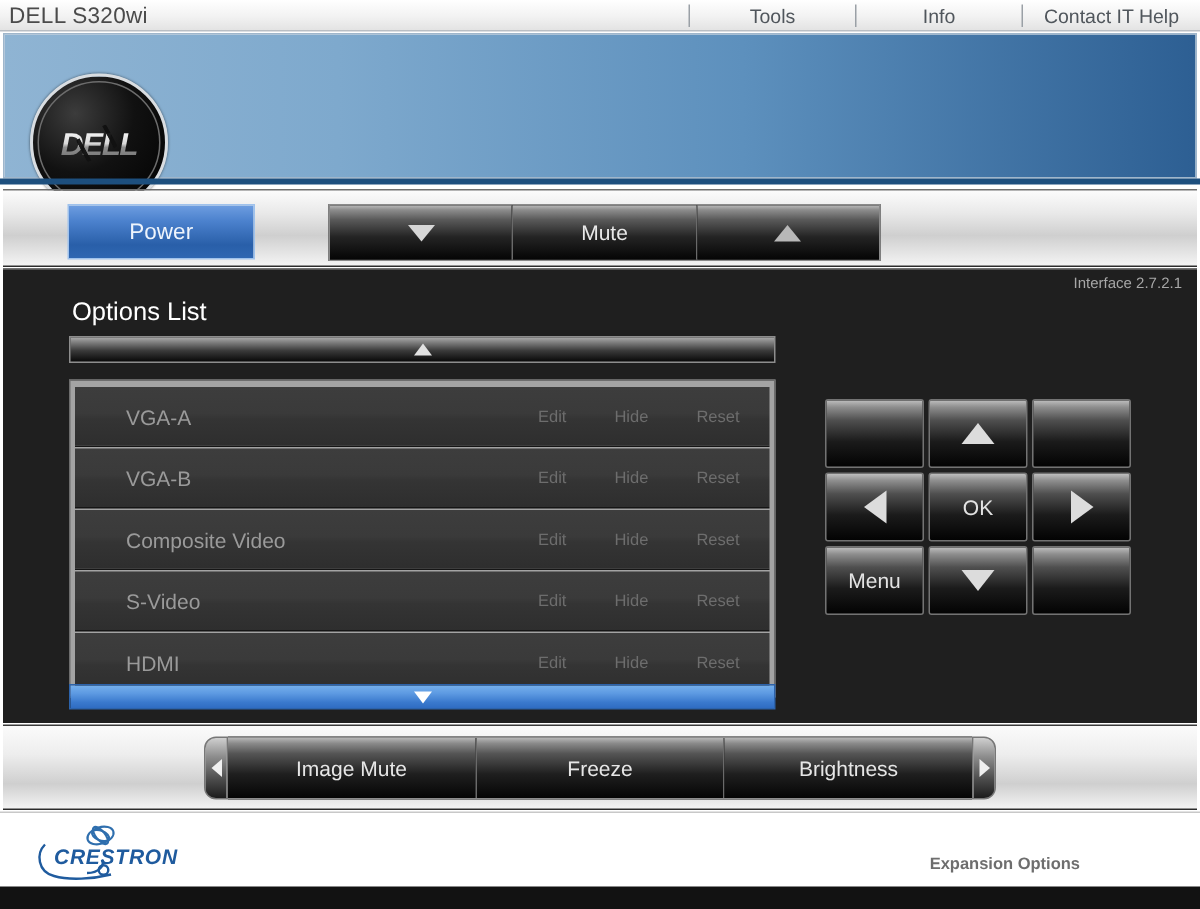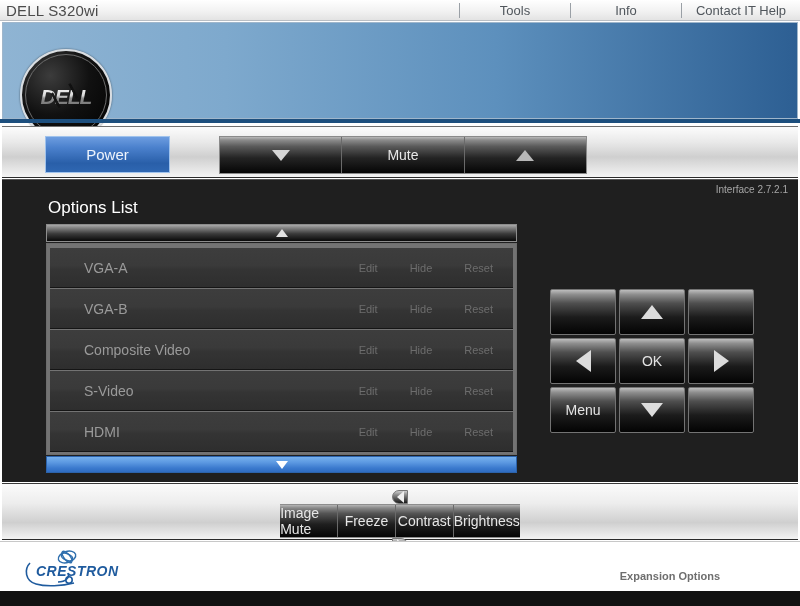--- a/index.html
+++ b/index.html
@@ -61,49 +61,49 @@
   .main{position:absolute;left:2px;top:179px;width:796px;height:303px;
       background:#1f1f1f;border-top:1px solid #555;box-sizing:border-box;}
   .iface{position:absolute;right:10px;top:4px;font-size:10px;color:#a7a7a7;}
   .sources-title{position:absolute;left:48px;top:198px;font-size:17px;color:#ffffff;}
 
   .list-wrap{position:absolute;left:46px;top:224px;width:471px;height:249px;}
   .scroll-up{position:absolute;left:0;top:0;width:471px;height:18px;
       background:linear-gradient(to bottom,#a9a9a9 0%,#7b7b7b 22%,#3a3a3a 55%,#090909 100%);
       border:1px solid #8d8d8d;box-sizing:border-box;display:flex;align-items:center;justify-content:center;}
   .scroll-up .tri-up{border-left:6px solid transparent;border-right:6px solid transparent;border-bottom:8px solid #e2e2e2;}
-  .list-box{position:absolute;left:0;top:19px;width:471px;height:212px;
-      background:#737373;border:1px solid #6d6d6d;box-sizing:border-box;padding:4px 3px;}
+  .list-box{position:absolute;left:0;top:29px;width:471px;height:212px;
+      background:#a3a3a3;border:1px solid #6d6d6d;box-sizing:border-box;padding:4px 3px;}
   .row{position:relative;height:40px;margin:0 0 1px 0;
       background:linear-gradient(to bottom,#3d3d3d 0%,#3a3a3a 45%,#343434 55%,#2e2e2e 100%);
       border-bottom:1px solid #151515;display:flex;align-items:center;box-sizing:border-box;}
   .row .rname{position:absolute;left:34px;font-size:14px;color:#9a9a9a;}
   .row .acts{position:absolute;right:20px;display:flex;gap:18px;}
   .row .acts span{font-size:11px;color:#6d6d6d;padding-left:14px;}
   .scroll-down{position:absolute;left:0;top:232px;width:471px;height:17px;
       background:linear-gradient(to bottom,#76b0ec 0%,#5d9ae2 35%,#3a79cd 75%,#2f6cc2 100%);
       border:1px solid #2c63ab;box-sizing:border-box;display:flex;align-items:center;justify-content:center;}
   .scroll-down .tri-down{border-left:6px solid transparent;border-right:6px solid transparent;border-top:8px solid #ffffff;}
 
   
-  .dpad{position:absolute;left:550px;top:289px;width:208px;height:150px;
+  .dpad{position:absolute;left:550px;top:266px;width:208px;height:150px;
         display:grid;grid-template-columns:repeat(3,66px);grid-template-rows:repeat(3,46px);gap:3px;}
   .dpad .k{background:linear-gradient(to bottom,#bdbdbd 0%,#8e8e8e 10%,#4f4f4f 30%,#1b1b1b 62%,#030303 100%);
        border:1px solid #737373;border-radius:2px;box-sizing:border-box;
        display:flex;align-items:center;justify-content:center;color:#e3e3e3;font-size:14px;}
   .dpad .tri-left{border-top:11px solid transparent;border-bottom:11px solid transparent;border-right:15px solid #dcdcdc;}
   .dpad .tri-right{border-top:11px solid transparent;border-bottom:11px solid transparent;border-left:15px solid #dcdcdc;}
   .dpad .tri-up{border-left:11px solid transparent;border-right:11px solid transparent;border-bottom:14px solid #dcdcdc;}
   .dpad .tri-down{border-left:11px solid transparent;border-right:11px solid transparent;border-top:14px solid #dcdcdc;}
 
   
   .toolstrip{position:absolute;left:2px;top:483px;width:796px;height:57px;
       background:linear-gradient(to bottom,#fbfbfb 0%,#ededed 35%,#cfcfcf 70%,#f3f3f3 100%);
       border-top:1px solid #3a3a3a;border-bottom:1px solid #2b2b2b;box-sizing:border-box;}
-  .tabrow{position:absolute;left:136px;top:490px;width:528px;height:44px;display:flex;align-items:center;flex-direction:column;}
+  .tabrow{position:absolute;left:136px;top:490px;width:528px;height:44px;display:flex;align-items:center;}
   .arrow-tab{width:16px;height:42px;background:linear-gradient(to bottom,#cfcfcf,#8f8f8f 30%,#4a4a4a 70%,#1c1c1c);
       border:1px solid #777;box-sizing:border-box;display:flex;align-items:center;justify-content:center;
       position:relative;}
   .arrow-tab.left{border-radius:8px 0 0 8px;}
   .arrow-tab.right{border-radius:0 8px 8px 0;}
   .arrow-tab .tri-left{border-top:6px solid transparent;border-bottom:6px solid transparent;border-right:7px solid #f0f0f0;}
   .arrow-tab .tri-right{border-top:6px solid transparent;border-bottom:6px solid transparent;border-left:7px solid #f0f0f0;}
   .tabs{flex:1;height:42px;display:flex;border-top:1px solid #8d8d8d;border-bottom:1px solid #8d8d8d;box-sizing:border-box;background:#000;}
   .tabs .tb{flex:1 1 0;display:flex;align-items:center;justify-content:center;color:#e6e6e6;font-size:14px;
       background:linear-gradient(to bottom,#b6b6b6 0%,#8a8a8a 9%,#555 26%,#1f1f1f 60%,#050505 100%);
@@ -243,21 +243,20 @@
   </div>
 
   <div class="toolstrip"></div>
   <div class="tabrow">
     <div class="arrow-tab left">
       <span class="tri tri-left"></span>
     </div>
     <div class="tabs">
       <div class="tb">Image Mute</div>
       <div class="tb">Freeze</div>
-      <div class="tb">Contrast</div>
       <div class="tb">Brightness</div>
     </div>
     <div class="arrow-tab right">
       <span class="tri tri-right"></span>
     </div>
   </div>
 
   <div class="footer"></div>
   <div class="crestron">
     <svg width="130" height="40" viewBox="0 0 130 40">

